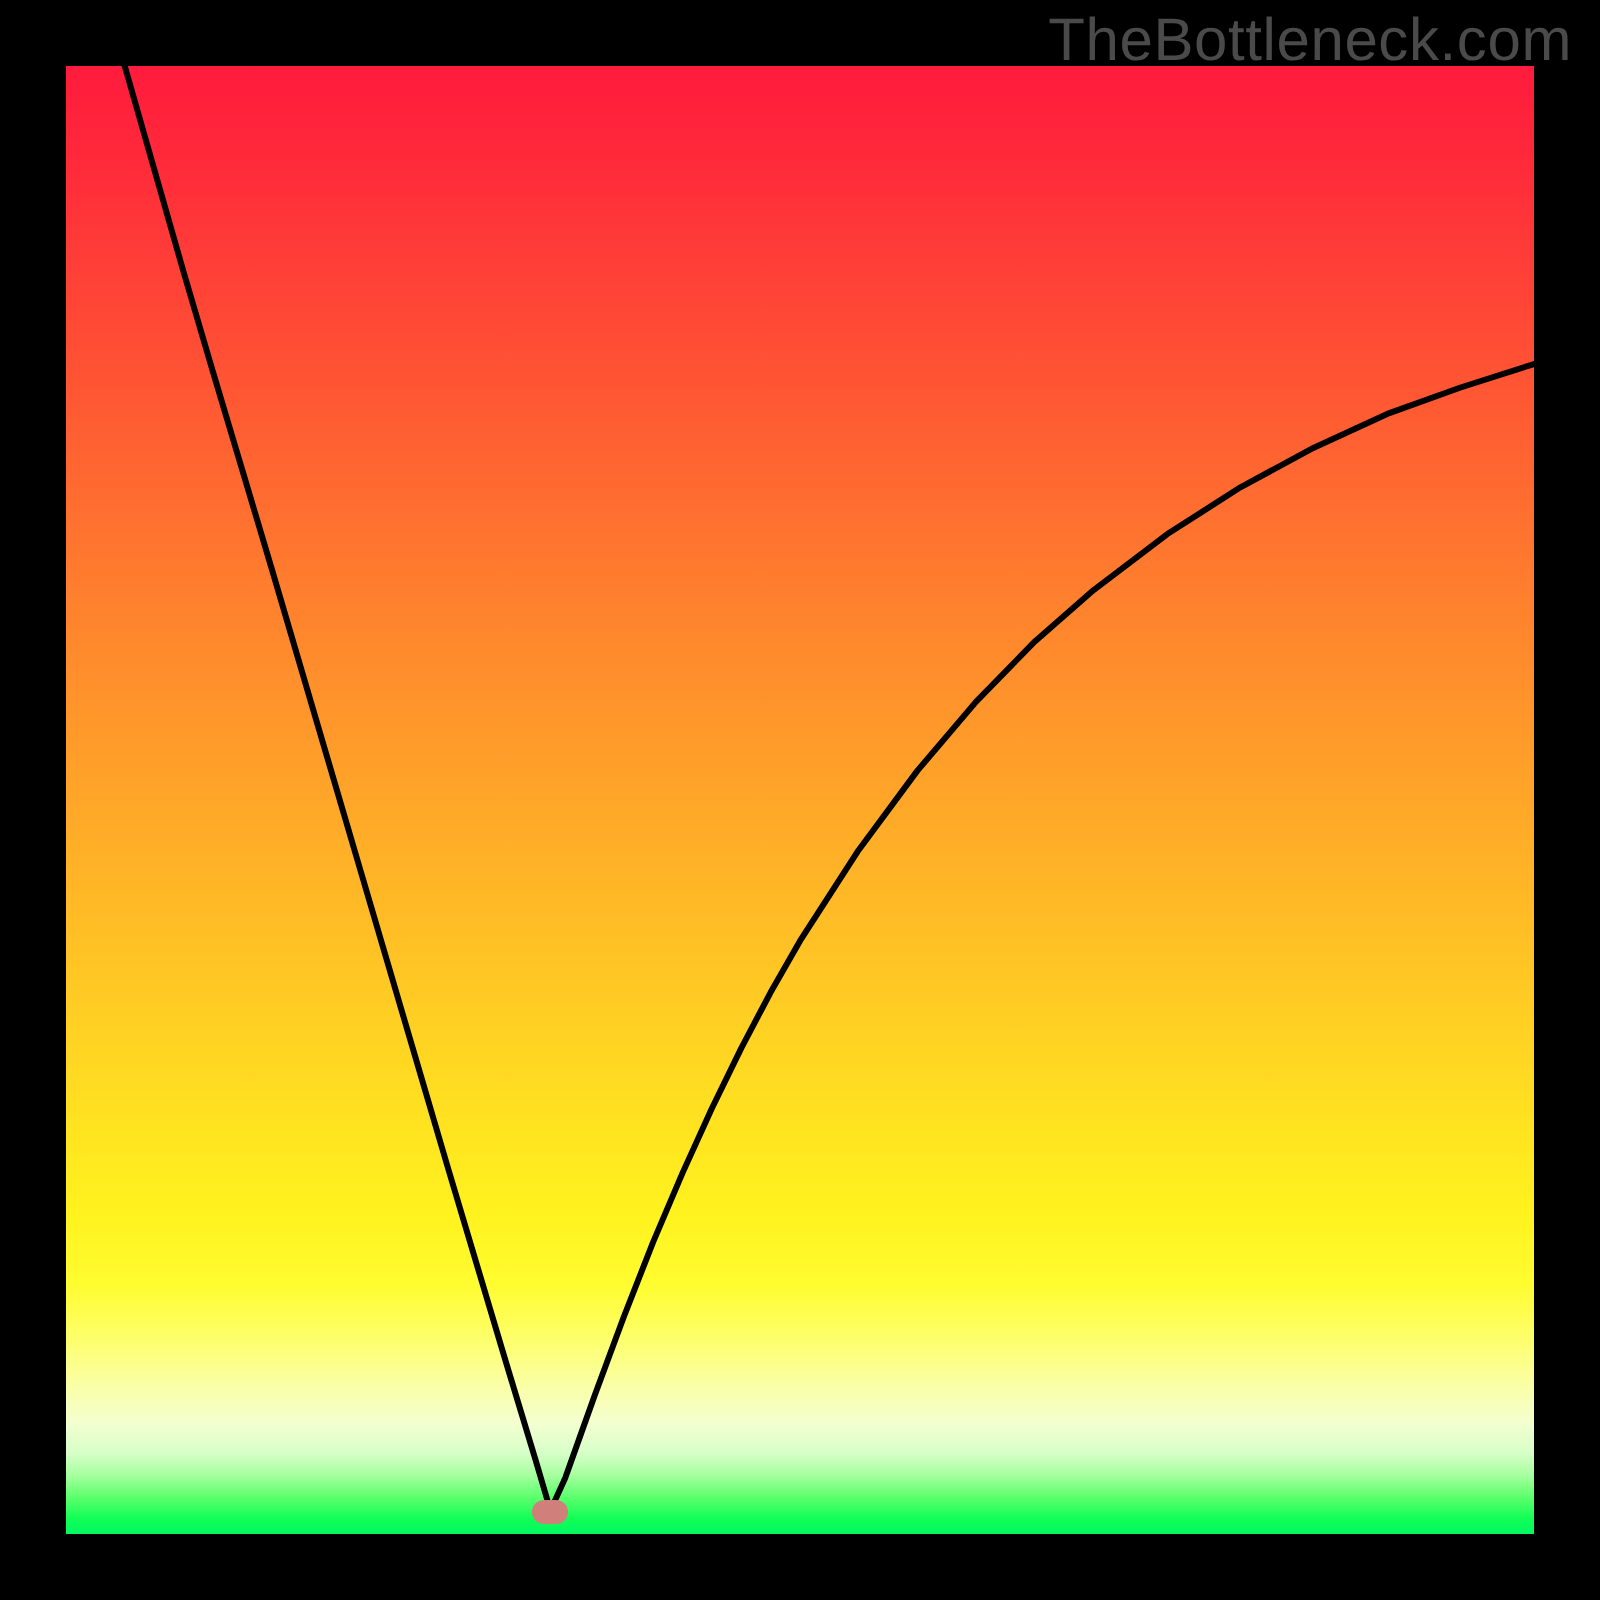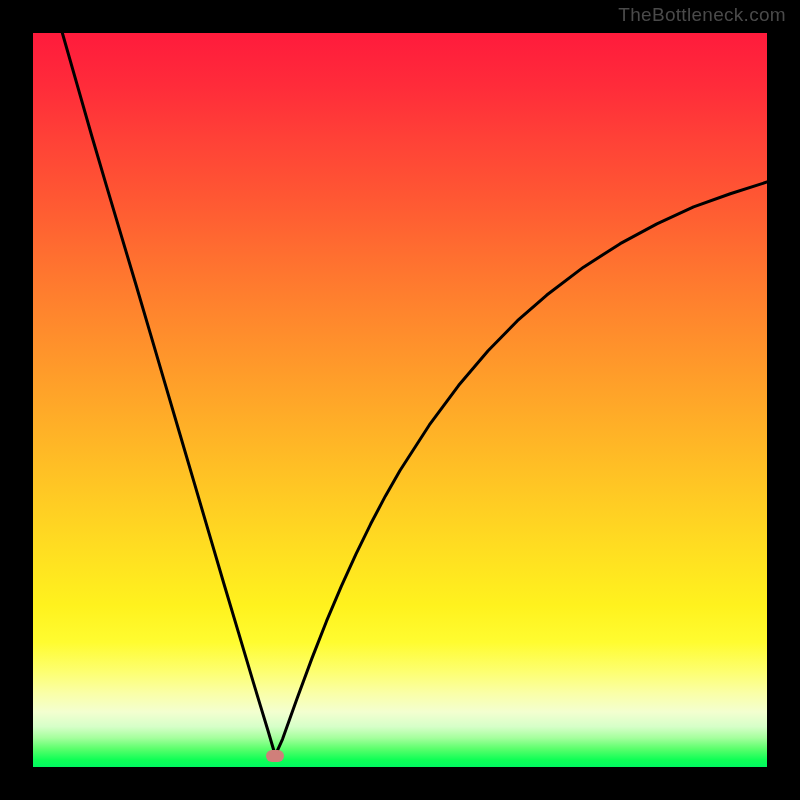--- a/index.html
+++ b/index.html
@@ -9,21 +9,21 @@
     background: #000;
     position: relative;
     font-family: Arial, sans-serif;
     overflow: hidden;
   }
   .watermark {
     position: absolute;
     top: 4px;
     right: 14px;
     color: #4a4a4a;
-    font-size: 19px;
+    font-size: 30px;
     font-weight: 400;
     z-index: 10;
     letter-spacing: 0.3px;
   }
   .plot {
     position: absolute;
     top: 33px;
     left: 33px;
     width: 734px;
     height: 734px;

